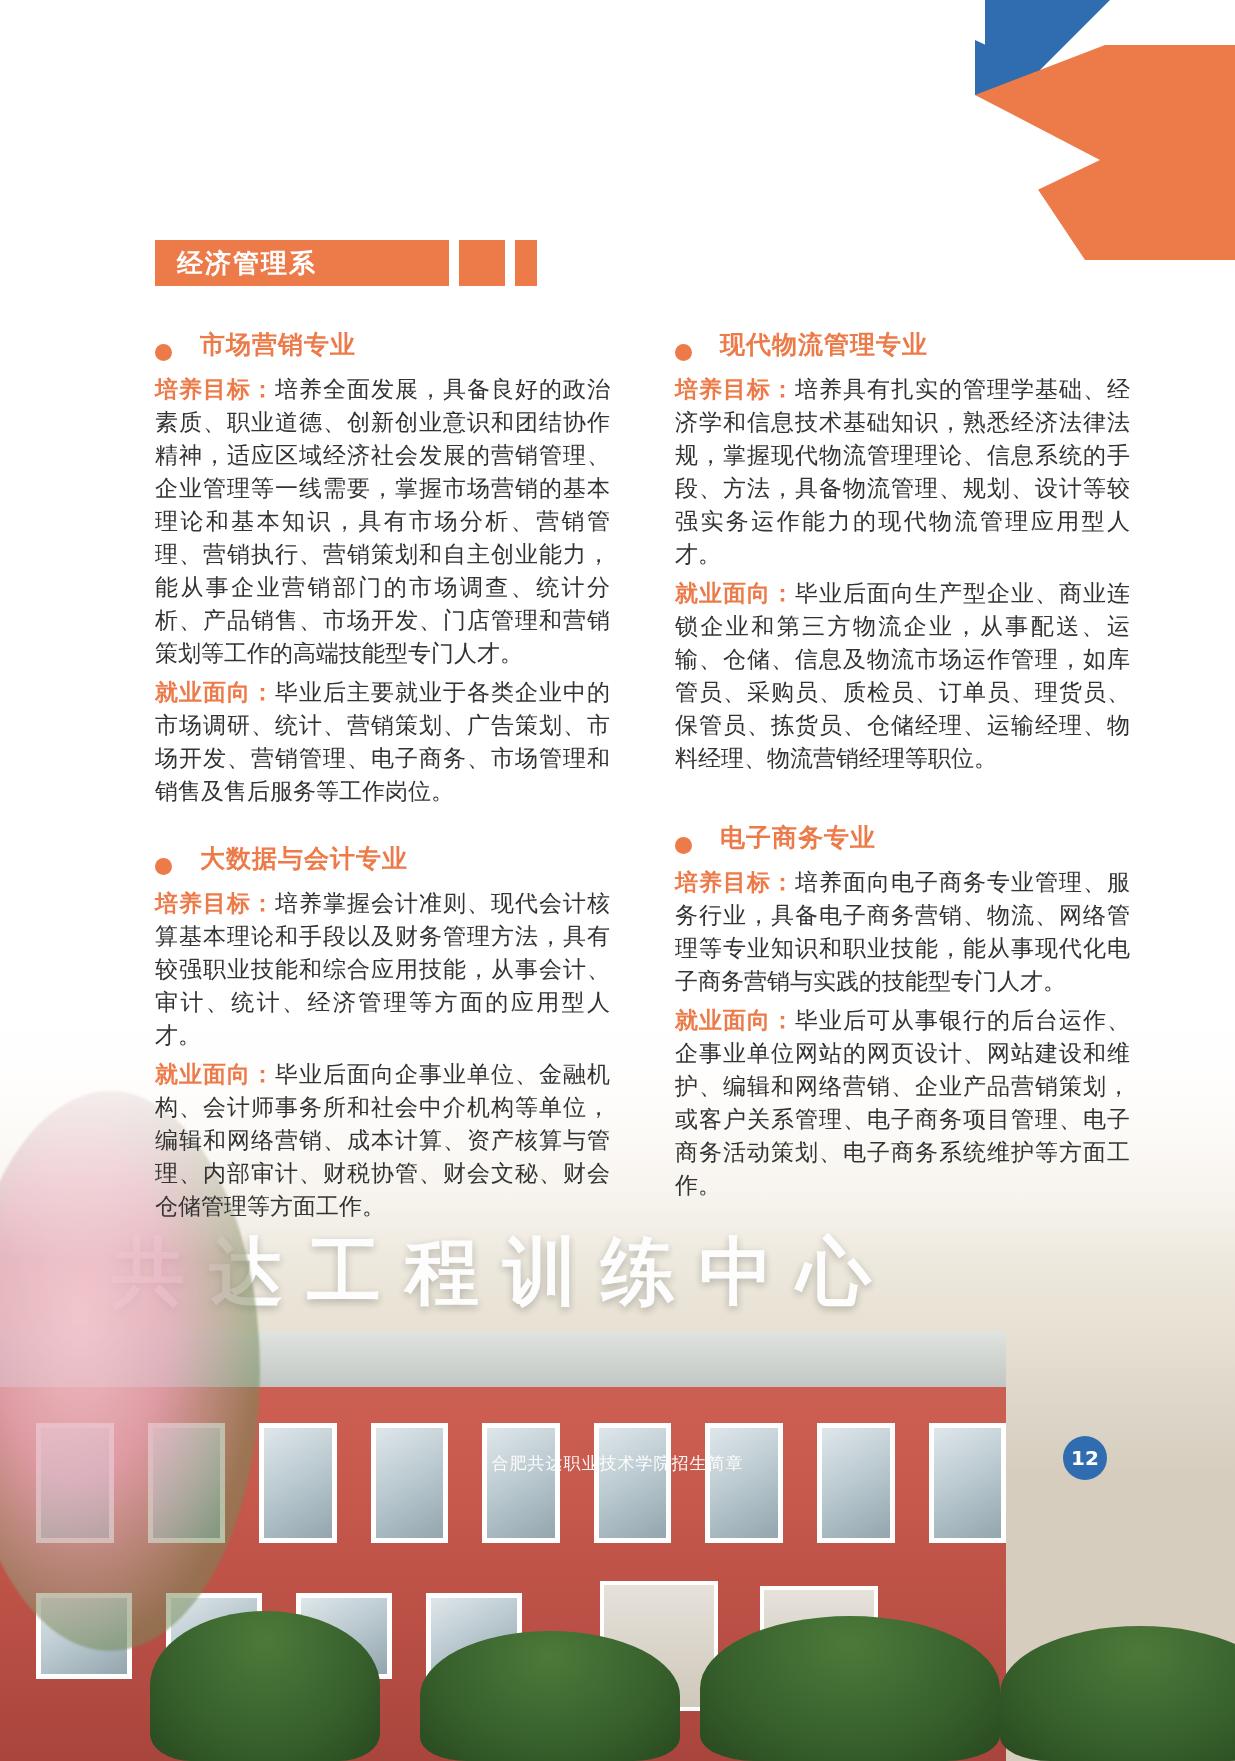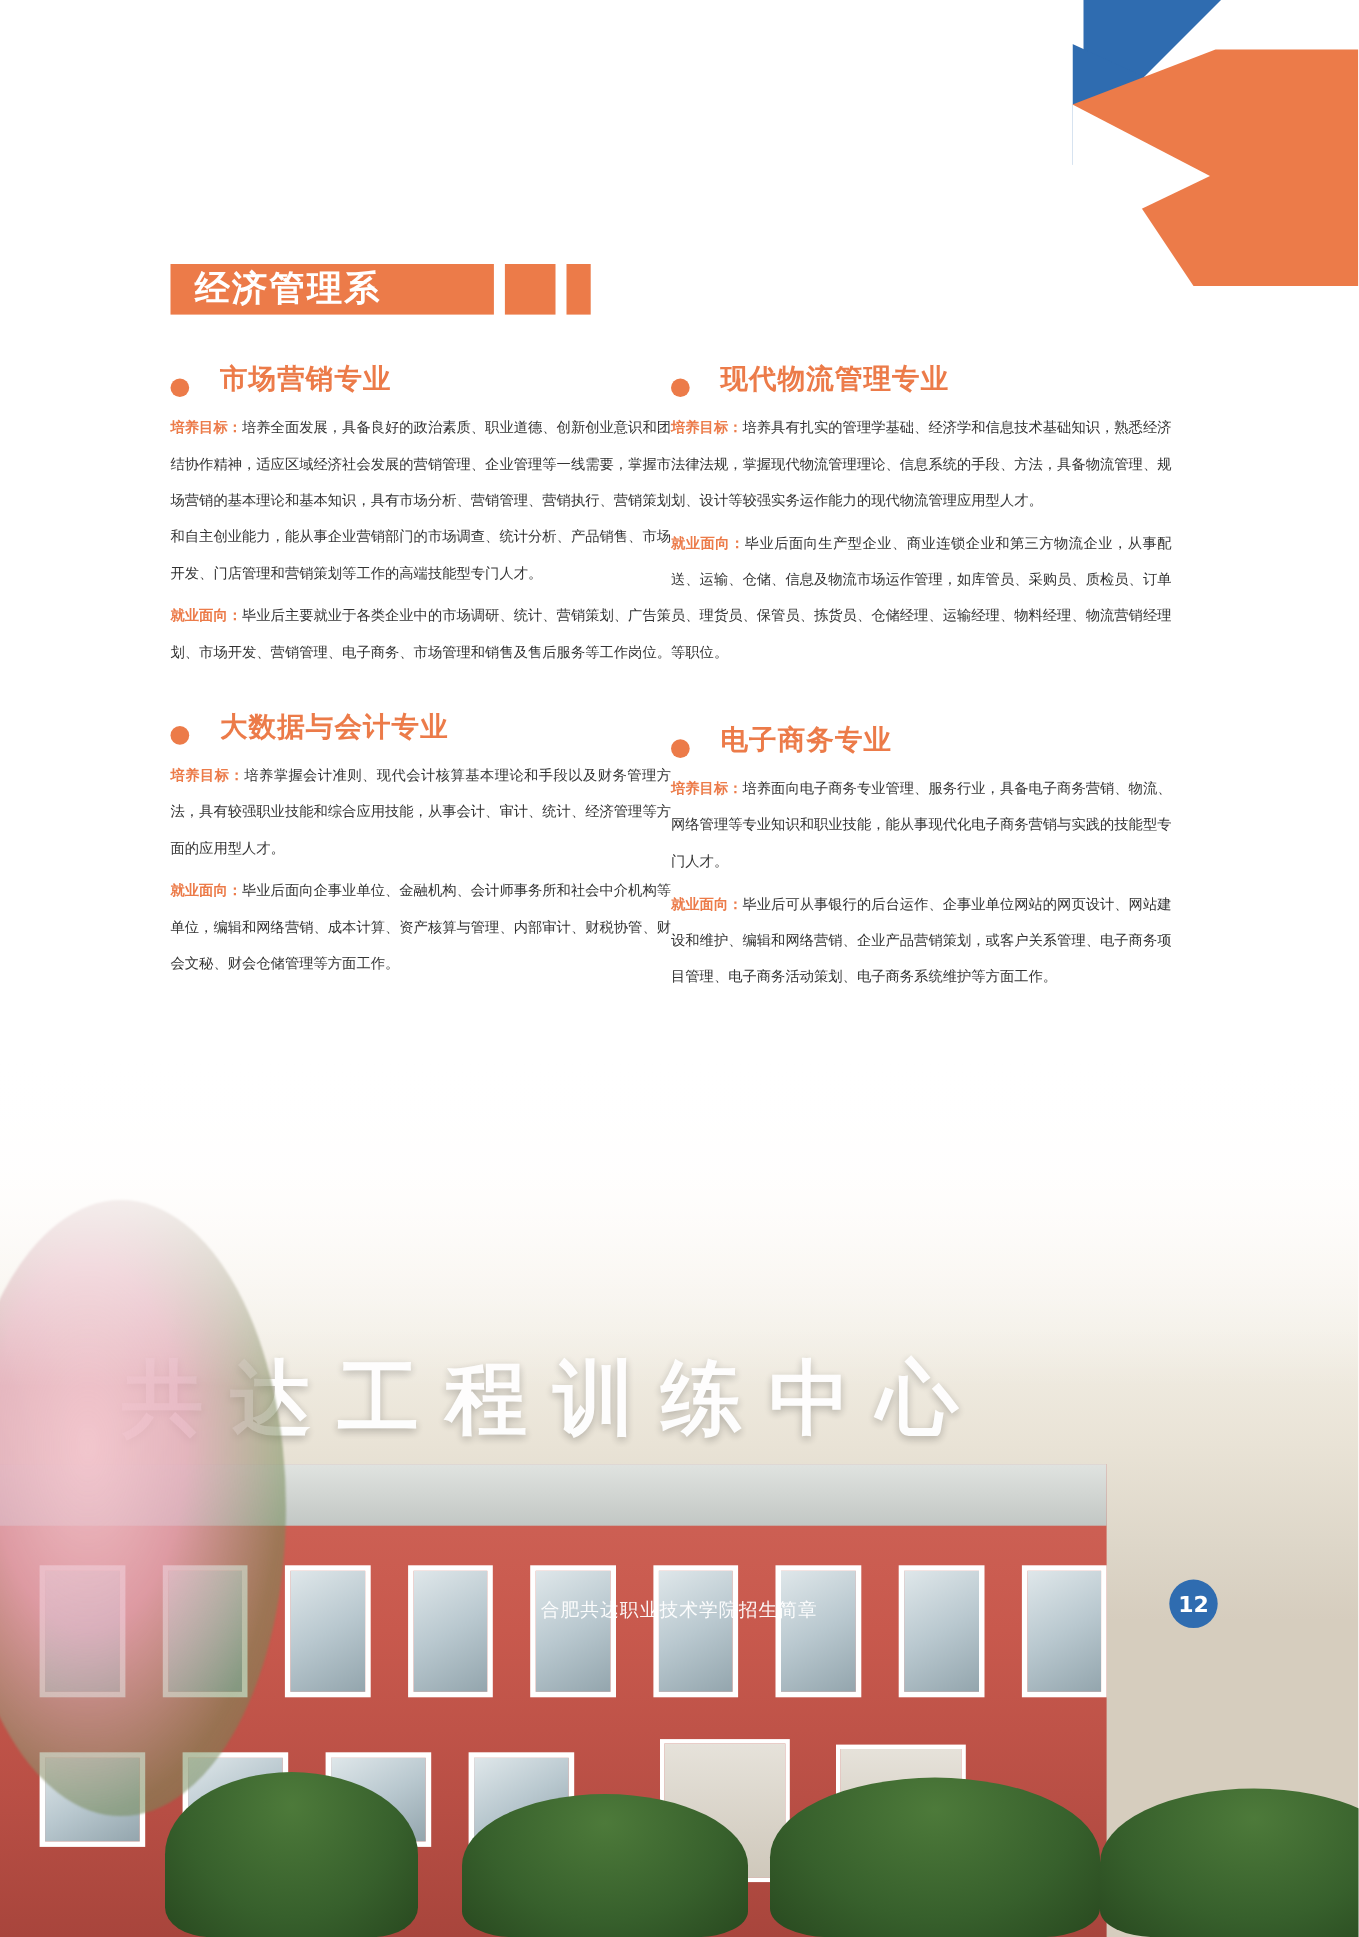--- a/index.html
+++ b/index.html
@@ -133,21 +133,21 @@
     position: absolute;
     left: 155px;
     top: 240px;
     display: flex;
     align-items: stretch;
     height: 46px;
   }
   .dept-banner .bar-main {
     background: #ec7b49;
     color: #ffffff;
-    font-size: 32px;
+    font-size: 26px;
     font-weight: bold;
     font-family: "DejaVu Sans", sans-serif;
     letter-spacing: 2px;
     padding: 0 22px;
     display: flex;
     align-items: center;
     min-width: 250px;
   }
   .dept-banner .bar-gap { width: 10px; }
   .dept-banner .bar-2 { width: 46px; background: #ec7b49; }
@@ -157,21 +157,21 @@
     position: absolute;
     top: 328px;
     left: 0;
     width: 1235px;
     display: flex;
   }
   .col {
     width: 455px;
   }
   .col-left { margin-left: 155px; }
-  .col-right { }
+  .col-right { margin-left: 65px; }
 
   .major { margin-bottom: 26px; }
 
   .major-title {
     display: flex;
     align-items: flex-end;
     gap: 28px;
     margin-bottom: 12px;
   }
   .bullet {
@@ -183,21 +183,21 @@
   }
   .major-title-text {
     color: #ec7b49;
     font-size: 25px;
     font-weight: bold;
     font-family: "DejaVu Sans", sans-serif;
     letter-spacing: 1px;
   }
 
   .para {
-    font-size: 13px;
+    font-size: 23px;
     line-height: 33px;
     color: #333333;
     font-family: "DejaVu Sans", sans-serif;
     text-align: justify;
     margin: 0 0 6px 0;
     text-indent: 0;
   }
   .para .lead {
     color: #ec7b49;
     font-weight: bold;

